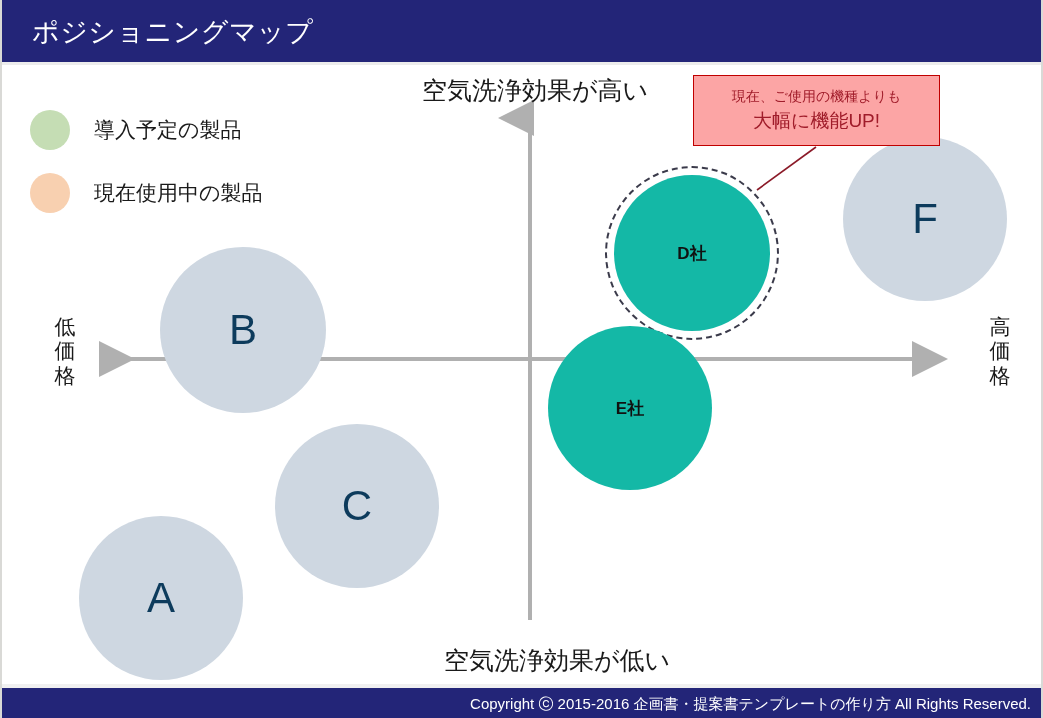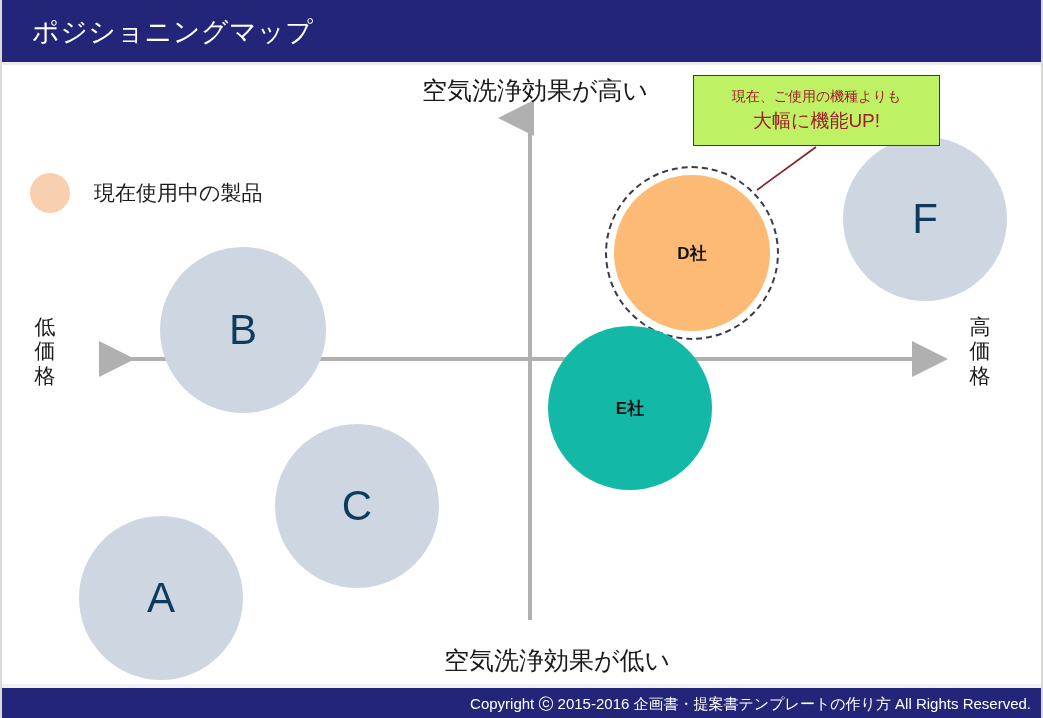--- a/index.html
+++ b/index.html
@@ -81,20 +81,21 @@
   #axis-top-label   { left: 420px; top: 74px; }
   #axis-bottom-label{ left: 442px; top: 644px; }
   .axis-cap-vert {
     position: absolute;
     font-size: 21px;
     color: #1a1a1a;
     width: 30px;
     line-height: 1.16;
     text-align: center;
     word-break: break-all;
+    margin-left: 20px;
   }
   #axis-left-label  { left: 28px;  top: 315px; }
   #axis-right-label { left: 963px; top: 315px; }
 
   
   .bubble {
     position: absolute;
     border-radius: 50%;
     display: flex;
     align-items: center;
@@ -117,21 +118,21 @@
     border-radius: 50%;
     border: 2px dashed #3a3a4a;
     background: transparent;
   }
 
   
   #callout {
     position: absolute;
     left: 691px; top: 75px;
     width: 247px; height: 71px;
-    background: #bef264;
+    background: #fca5a5;
     border: 1.5px solid #c00000;
     display: flex;
     flex-direction: column;
     align-items: center;
     justify-content: center;
   }
   #callout-line-1 {
     font-size: 14px; color: #a01c2a; line-height: 1.2; white-space: nowrap;
   }
   #callout-line-2 {
@@ -140,20 +141,24 @@
 </style>
 </head>
 <body>
 
 <div id="slide">
 
   <div id="header"></div>
   <div id="header-title">ポジショニングマップ</div>
   <div id="header-underline"></div>
 
+  <div class="legend-row" id="legend-row-0">
+    <span class="legend-dot" id="legend-dot-0" style="background: rgb(197, 221, 180);"></span>
+    <span class="legend-label">導入予定の製品</span>
+  </div>
   <div class="legend-row" id="legend-row-1">
     <span class="legend-dot" id="legend-dot-1" style="background: rgb(248, 208, 176);"></span>
     <span class="legend-label">現在使用中の製品</span>
   </div>
 
   <svg id="axes" viewBox="0 0 1043 718">
     <defs>
       <marker id="arrow-up" markerWidth="9" markerHeight="9" refX="4.5" refY="8" orient="auto">
         <path d="M4.5 0 L9 9 L0 9 Z" fill="#b0b0b0"></path>
       </marker>
@@ -178,21 +183,21 @@
       <div class="bubble" style="left: 77px; top: 516px; width: 164px; height: 164px; background: rgb(206, 215, 225);">
         <span class="bubble-letter" style="color: rgb(13, 59, 92);">A</span>
       </div>
       <div class="bubble" style="left: 158px; top: 247px; width: 166px; height: 166px; background: rgb(206, 215, 225);">
         <span class="bubble-letter" style="color: rgb(13, 59, 92);">B</span>
       </div>
       <div class="bubble" style="left: 273px; top: 424px; width: 164px; height: 164px; background: rgb(206, 215, 225);">
         <span class="bubble-letter" style="color: rgb(13, 59, 92);">C</span>
       </div>
       <div class="ring-dashed" style="left: 603px; top: 166px; width: 174px; height: 174px;"></div>
-      <div class="bubble" style="left: 612px; top: 175px; width: 156px; height: 156px; background: #fdba74;">
+      <div class="bubble" style="left: 612px; top: 175px; width: 156px; height: 156px; background: #14b8a6;">
         <span class="bubble-name" style="color: rgb(17, 17, 17);">D社</span>
       </div>
       <div class="bubble" style="left: 546px; top: 326px; width: 164px; height: 164px; background: #14b8a6;">
         <span class="bubble-name" style="color: rgb(17, 17, 17);">E社</span>
       </div>
       <div class="bubble" style="left: 841px; top: 137px; width: 164px; height: 164px; background: rgb(206, 215, 225);">
         <span class="bubble-letter" style="color: rgb(13, 59, 92);">F</span>
       </div>
     </div>
 

